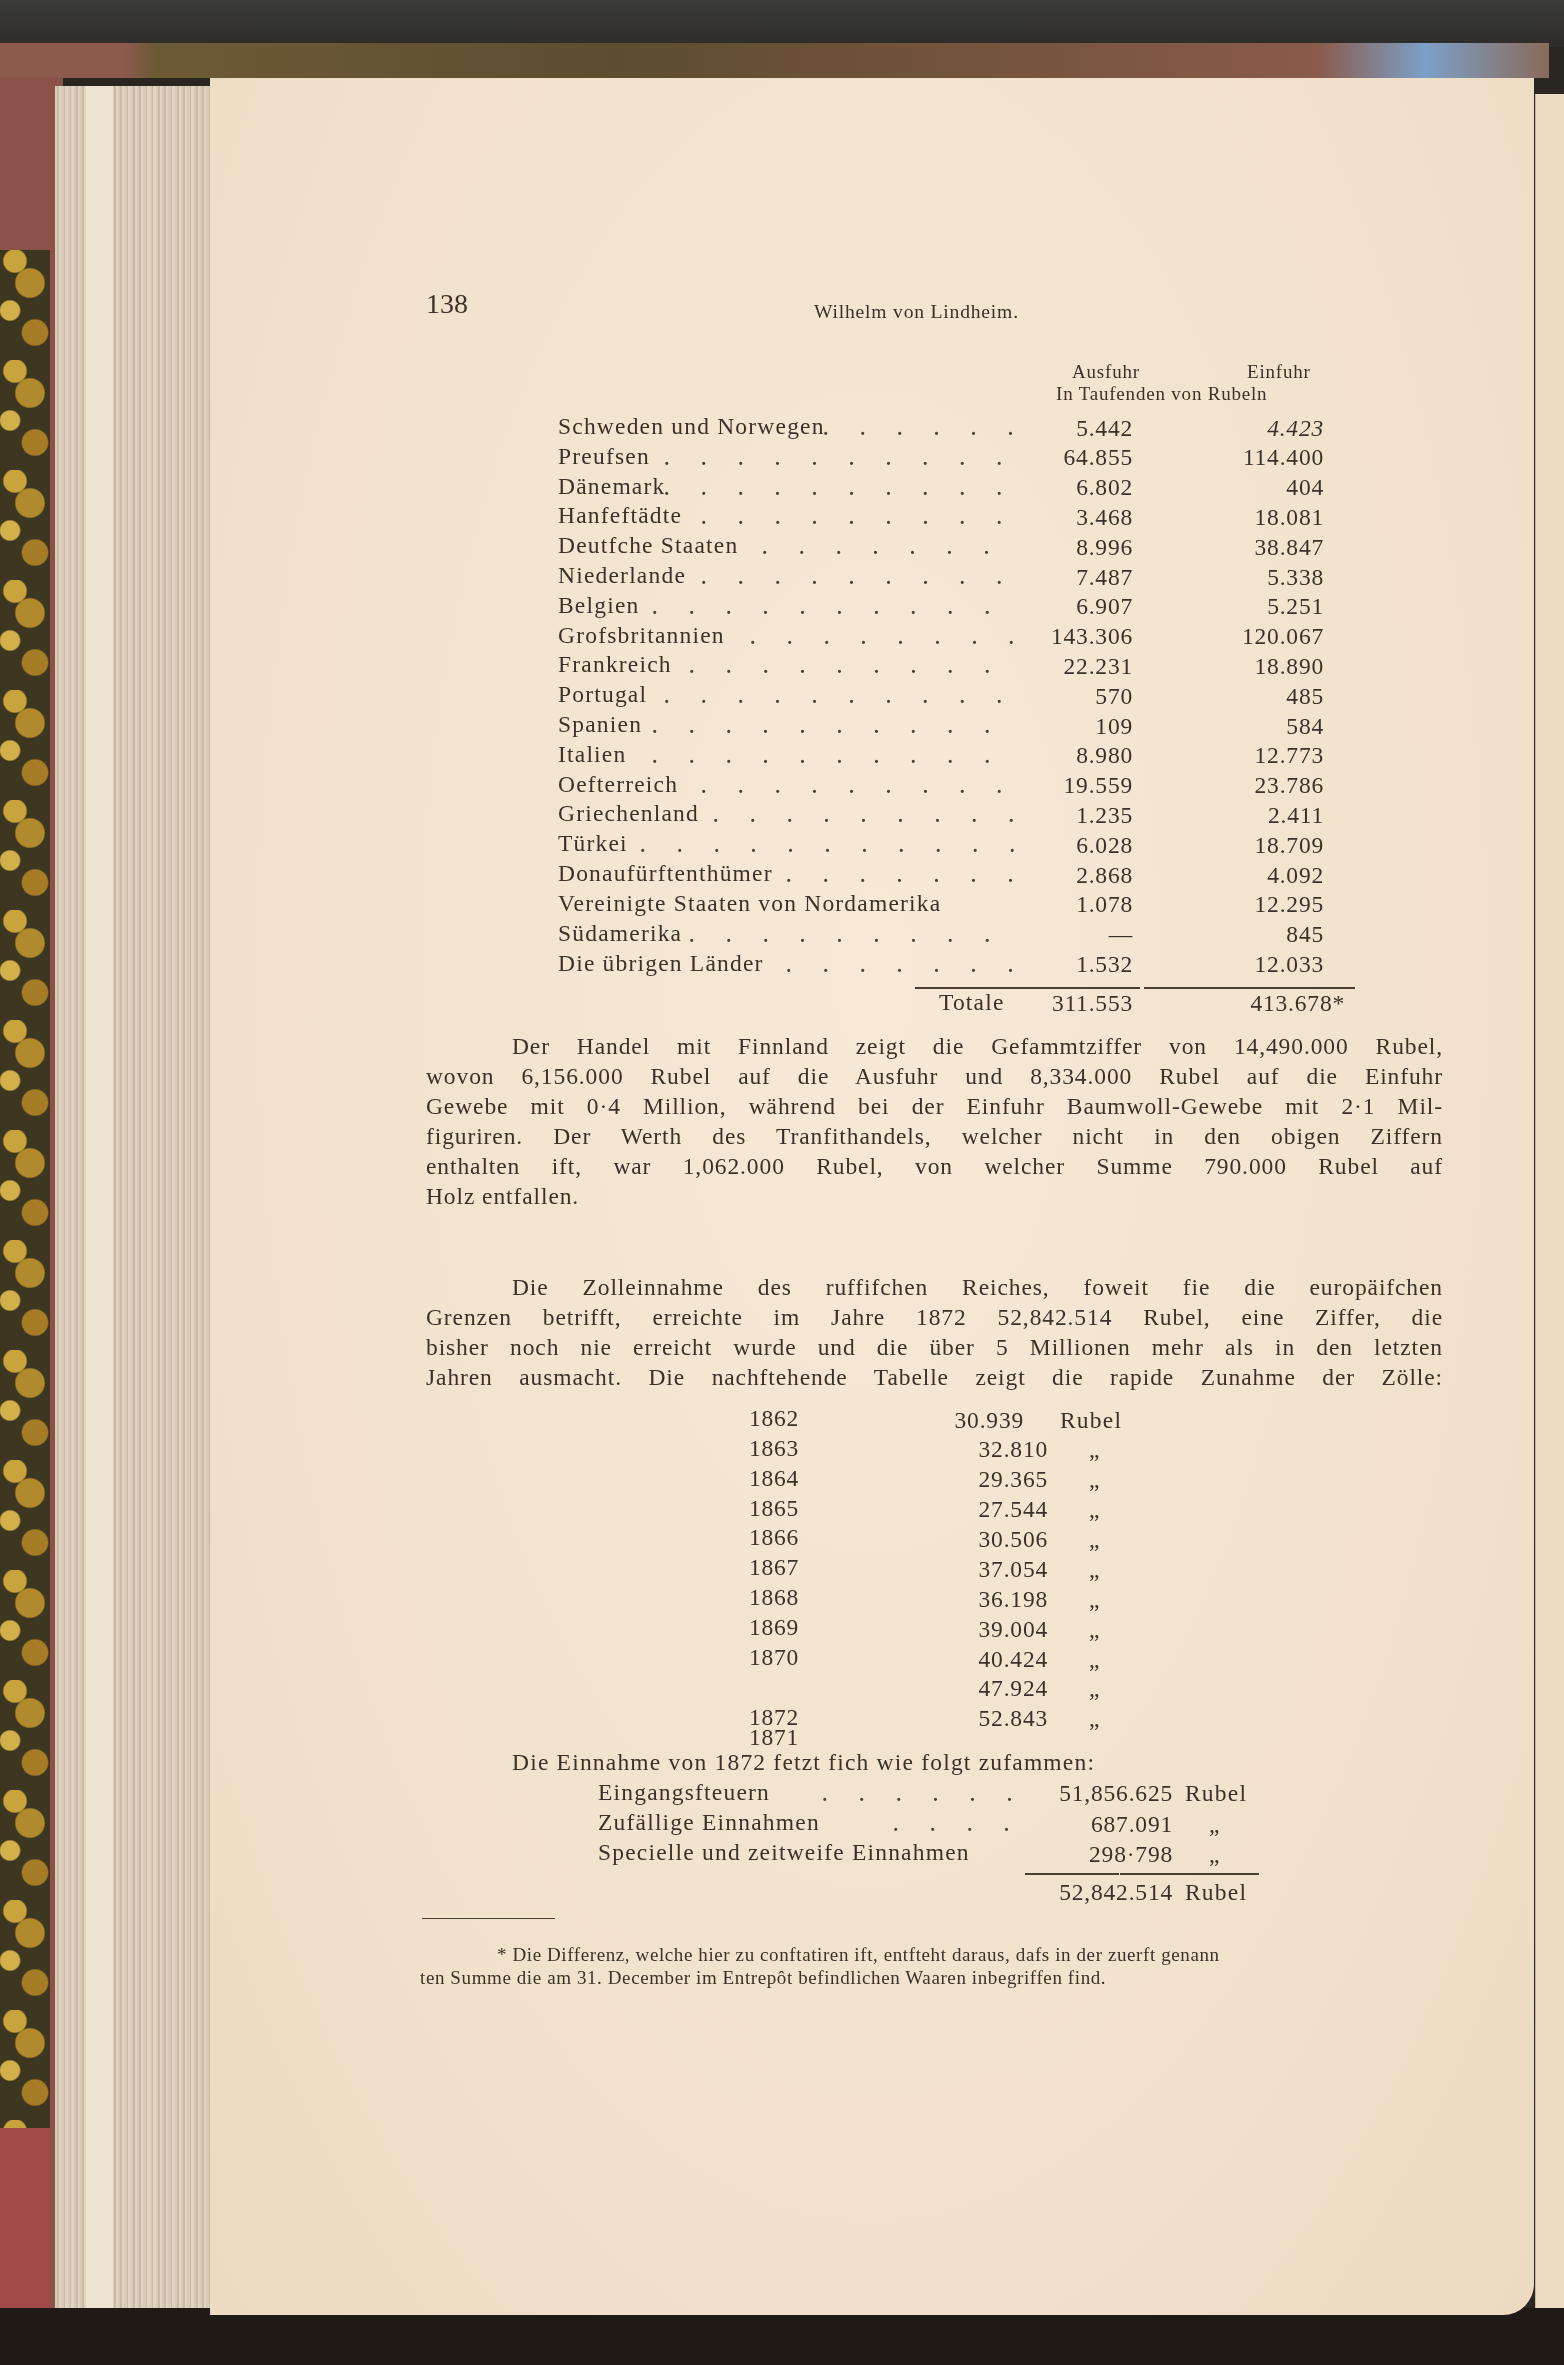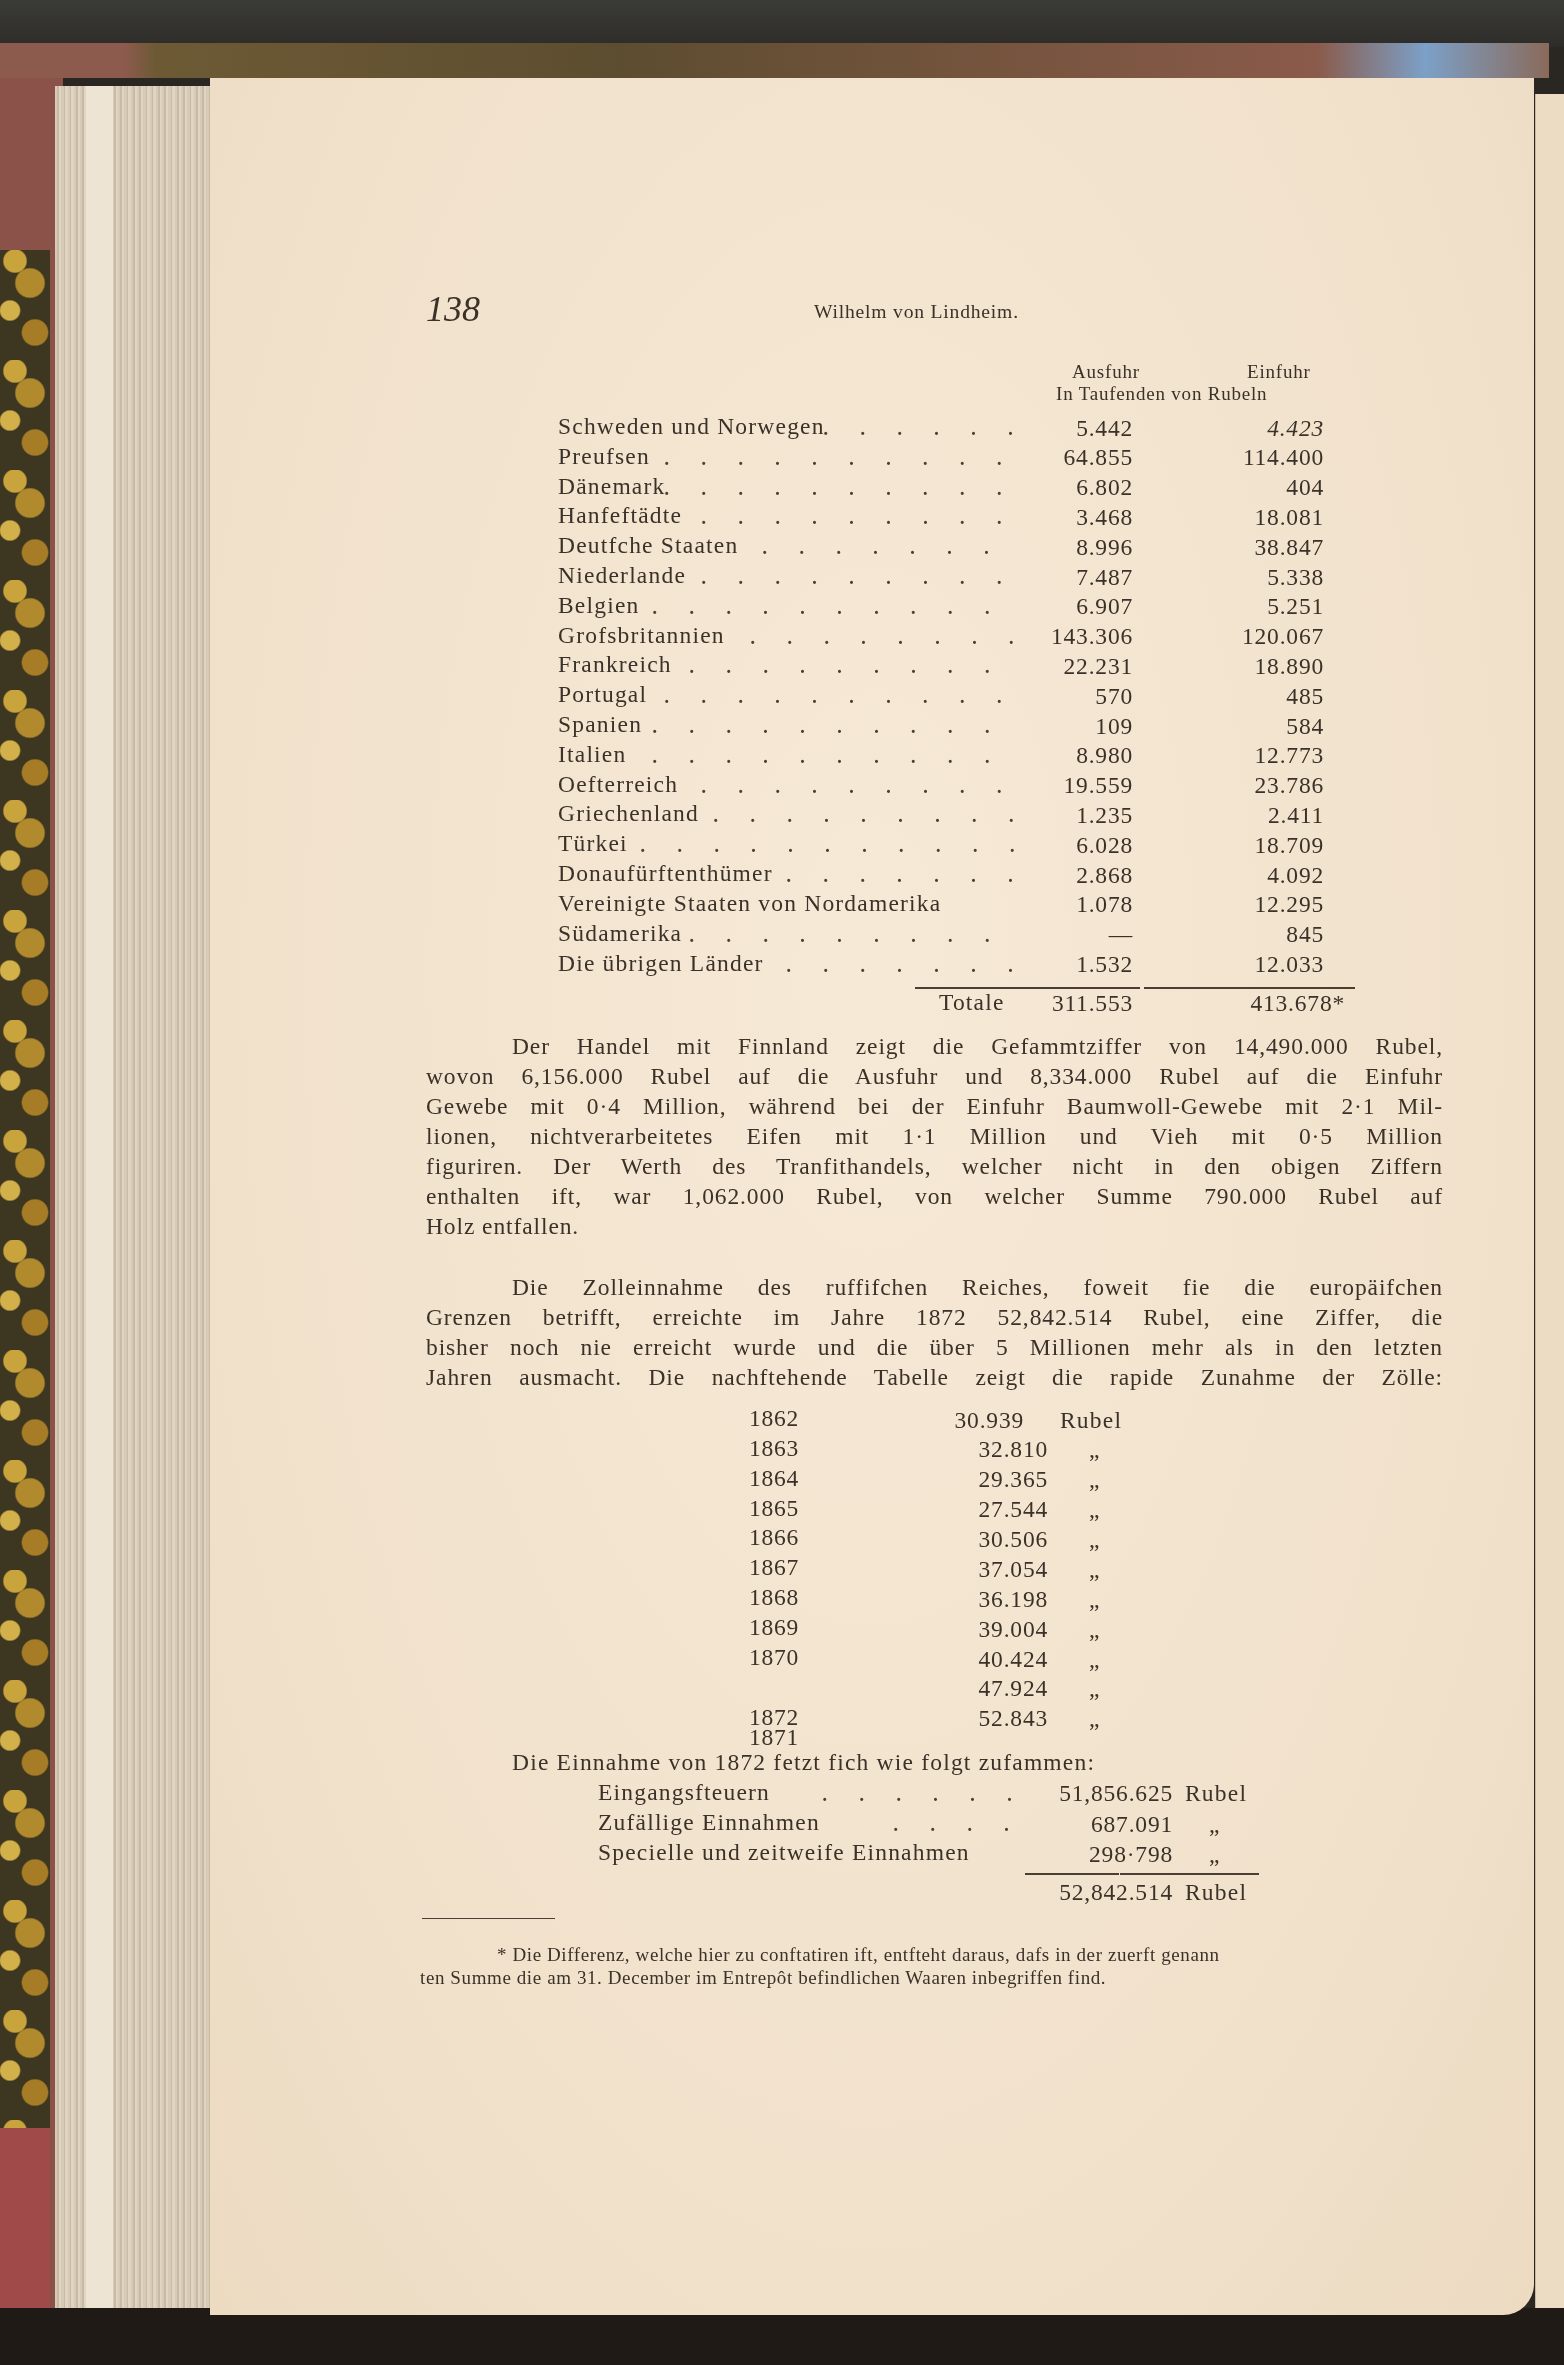--- a/index.html
+++ b/index.html
@@ -22,21 +22,21 @@
   #page-stack{left:55px;top:86px;width:160px;height:2233px;
     background:repeating-linear-gradient(90deg,#d7cbb8 0 2.3px,#c8bba6 2.3px 3.9px,#e0d5c2 3.9px 6.3px);}
   #page-stack-edge{left:86px;top:86px;width:27px;height:2233px;background:#eee4d3;}
   #right-leaf{left:1535px;top:94px;width:30px;height:2237px;background:#eddcc4;border-left:1.6px solid #c9b79e;}
   #bottom-band{left:0;top:2308px;width:1565px;height:58px;background:#1f1a16;}
   #page{left:210px;top:78px;width:1324px;height:2237px;background:#f3e5d1;
         border-bottom-right-radius:31px;
         background-image:radial-gradient(ellipse at 50% 40%, #f6e9d6 0%, #f1e1cb 70%, #ecdac1 100%);}
   
   .txt{white-space:nowrap;color:#3a3128;}
-  #page-number{left:426px;top:288px;font-size:36px;font-family:"Liberation Serif",serif;font-style:italic;}
+  #page-number{left:426px;top:288px;font-size:28px;font-family:"Liberation Serif",serif;}
   #running-head{left:814px;top:301px;font-size:19.6px;letter-spacing:0.8px;font-family:"Liberation Serif",serif;}
   .th{font-size:19px;font-family:"Liberation Serif",serif;letter-spacing:0.8px;}
   .row-label{font-size:23.5px;letter-spacing:1.2px;font-family:"Liberation Serif",serif;}
   .num{font-size:23.5px;font-family:"Liberation Serif",serif;text-align:right;letter-spacing:0.8px;}
   .dots{font-size:23.5px;letter-spacing:11px;color:#4a3f33;}
   .rule{background:#4a3f33;height:1.6px;}
   .para{left:426px;width:1017px;font-size:23.5px;line-height:30px;text-align:justify;
         font-family:"Liberation Serif",serif;letter-spacing:0.9px;white-space:normal;}
   .para .line{display:block;text-align-last:justify;}
   .para .line.last{text-align-last:left;}
@@ -148,21 +148,20 @@
 <div class="abs rule" style="left:915px;top:987px;width:225px;"></div>
 <div class="abs rule" style="left:1144px;top:987px;width:211px;"></div>
 <div class="abs txt row-label" style="left:939px;top:989px;">Totale</div>
 <div class="abs txt num" style="left:1017px;top:990px;width:116px;">311.553</div>
 <div class="abs txt num" style="left:1189px;top:990px;width:156px;">413.678*</div>
 
 <div class="abs para" style="top:1031px;">
   <span class="line indent">Der Handel mit Finnland zeigt die Gefammtziffer von 14,490.000 Rubel,</span>
   <span class="line">wovon 6,156.000 Rubel auf die Ausfuhr und 8,334.000 Rubel auf die Einfuhr</span>
   <span class="line">Gewebe mit 0·4 Million, während bei der Einfuhr Baumwoll-Gewebe mit 2·1 Mil-</span>
-  <span class="line">lionen, nichtverarbeitetes Eifen mit 1·1 Million und Vieh mit 0·5 Million</span>
   <span class="line">figuriren. Der Werth des Tranfithandels, welcher nicht in den obigen Ziffern</span>
   <span class="line">enthalten ift, war 1,062.000 Rubel, von welcher Summe 790.000 Rubel auf</span>
   <span class="line last">Holz entfallen.</span>
 </div>
 
 <div class="abs para" style="top:1272px;">
   <span class="line indent">Die Zolleinnahme des ruffifchen Reiches, foweit fie die europäifchen</span>
   <span class="line">Grenzen betrifft, erreichte im Jahre 1872 52,842.514 Rubel, eine Ziffer, die</span>
   <span class="line">bisher noch nie erreicht wurde und die über 5 Millionen mehr als in den letzten</span>
   <span class="line">Jahren ausmacht. Die nachftehende Tabelle zeigt die rapide Zunahme der Zölle:</span>

